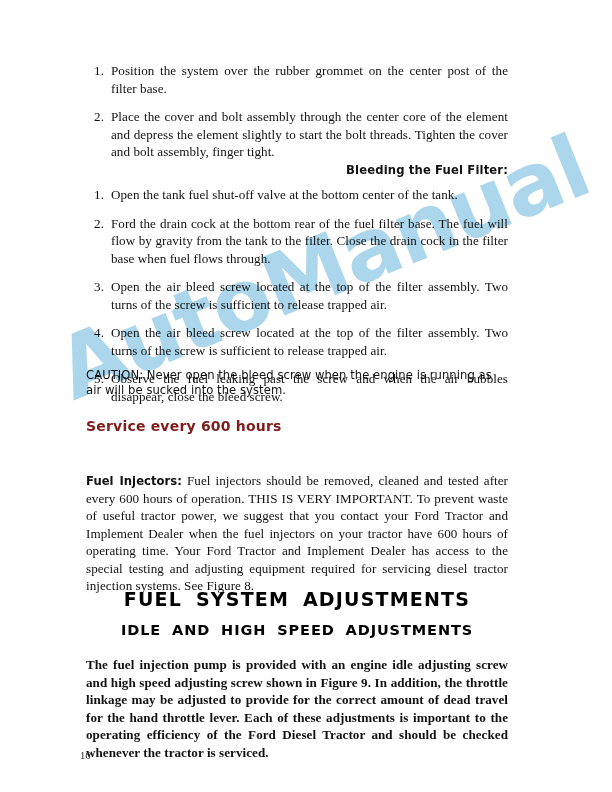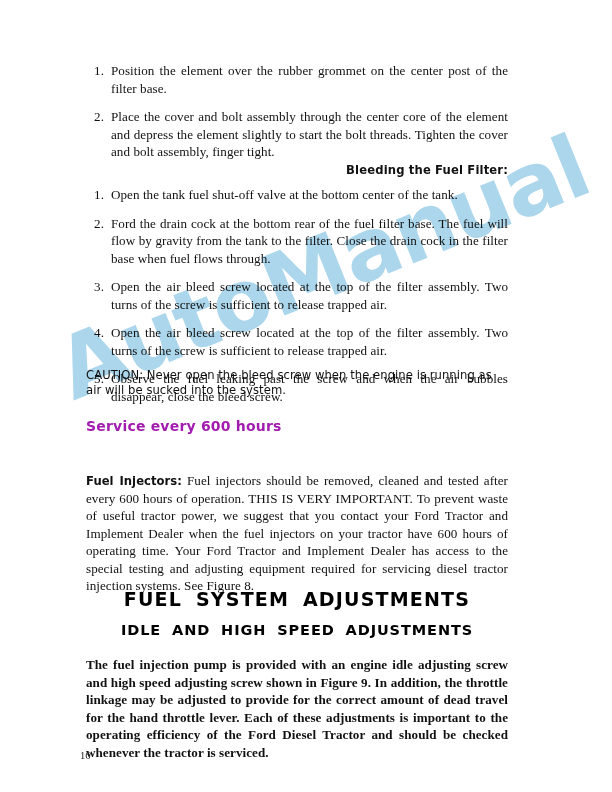--- a/index.html
+++ b/index.html
@@ -101,21 +101,21 @@
     font-size: 11.6px;
     line-height: 1.32;
     color: #111111;
     letter-spacing: 0.05px;
   }
 
   .servicehead {
     font-family: "DejaVu Sans", sans-serif;
     font-weight: bold;
     font-size: 14px;
-    color: #a21caf;
+    color: #7f1d1d;
     letter-spacing: 0.2px;
   }
 
   .para {
     font-size: 13.1px;
     line-height: 1.34;
     text-align: justify;
     text-justify: inter-word;
     letter-spacing: 0.05px;
     margin: 0;
@@ -172,21 +172,21 @@
   <div class="watermark-layer">
     <div class="watermark-text">AutoManual</div>
   </div>
 
   <div class="content">
 
     <div class="col" id="block-list-top">
       <ol class="numlist">
         <li>
           <span class="marker">1.</span>
-          <span class="body">Position the element over the rubber grommet on the center post of the filter base.</span>
+          <span class="body">Position the system over the rubber grommet on the center post of the filter base.</span>
         </li>
         <li>
           <span class="marker">2.</span>
           <span class="body">Place the cover and bolt assembly through the center core of the element and depress the element slightly to start the bolt threads. Tighten the cover and bolt assembly, finger tight.</span>
         </li>
       </ol>
     </div>
 
     <div class="col" id="block-bleed-head">
       <div class="subhead">Bleeding the Fuel Filter:</div>

